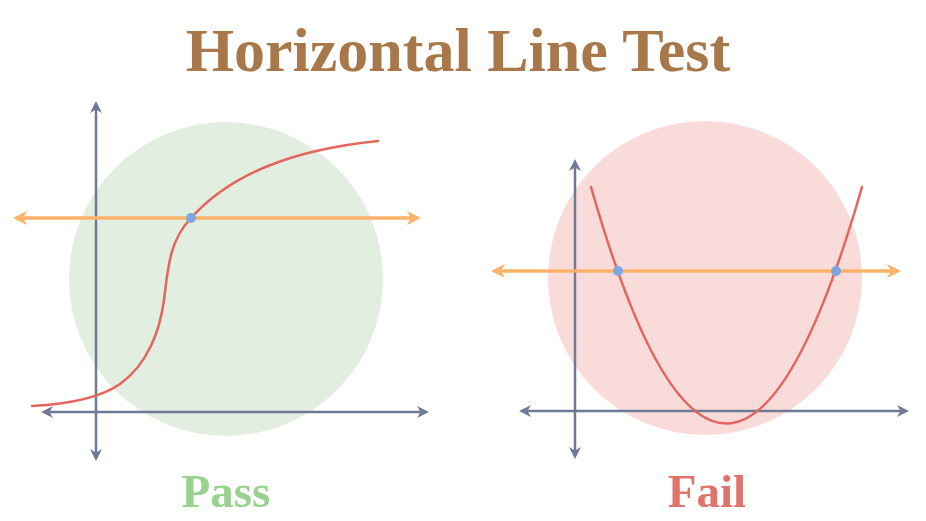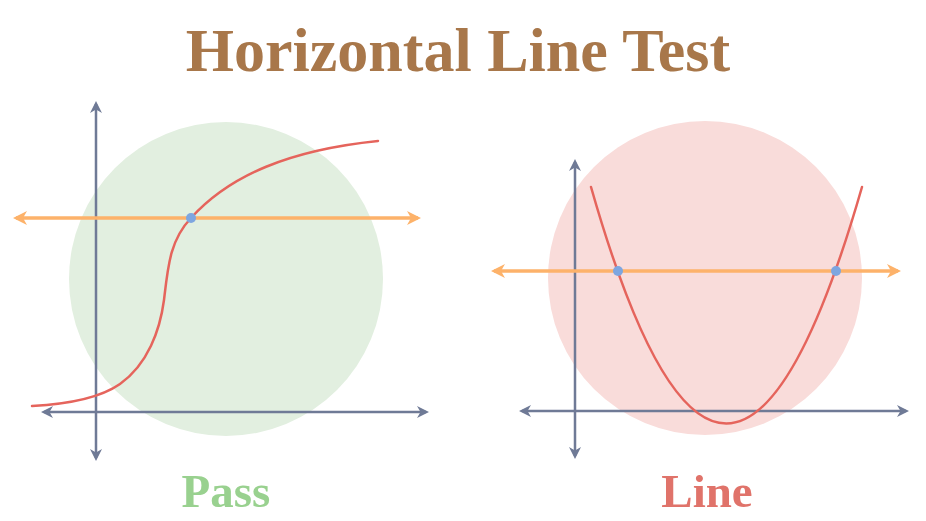--- a/index.html
+++ b/index.html
@@ -92,14 +92,14 @@
       <path d="M591,187 Q726,660 862,187" fill="none" stroke="#E5645C" stroke-width="2.5" stroke-linecap="round"></path>
 
       <line x1="494" y1="271" x2="898" y2="271" stroke="#FDB26A" stroke-width="3.5" marker-start="url(#arrow-orange)" marker-end="url(#arrow-orange)"></line>
 
       <circle cx="618" cy="271" r="5" fill="#7EA6E0"></circle>
       <circle cx="836" cy="271" r="5" fill="#7EA6E0"></circle>
     </g>
   </svg>
 
   <div class="panel-label label-pass" style="color: rgb(153, 209, 143);">Pass</div>
-  <div class="panel-label label-fail" style="color: rgb(224, 115, 106);">Line</div>
+  <div class="panel-label label-fail" style="color: rgb(224, 115, 106);">Fail</div>
 </div>
 
 </body></html>

